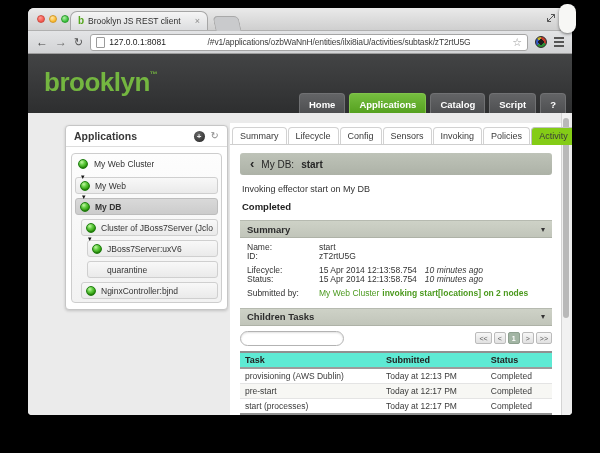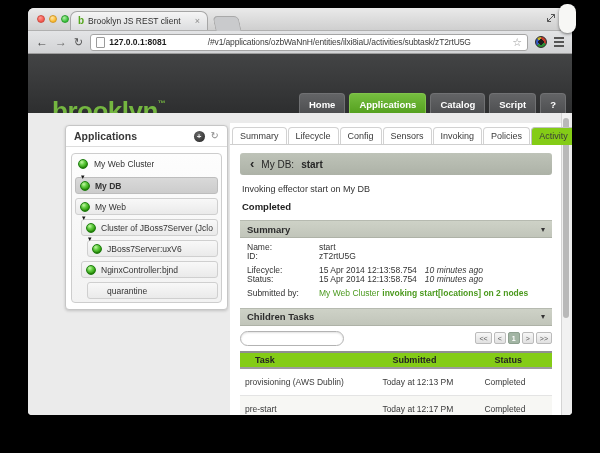--- a/index.html
+++ b/index.html
@@ -28,33 +28,33 @@
   .blob{position:absolute;left:559px;top:4px;width:17px;height:29px;background:#f7f7f5;
     border-radius:8px;z-index:40;box-shadow:0 1px 3px rgba(0,0,0,.5);}
   .toolbar{height:22px;background:linear-gradient(#e3e4e6,#d2d3d5);border-bottom:1px solid #9d9d9d;
     display:flex;align-items:center;padding:0 8px;gap:7px;}
   .nav-arrow{font-size:12px;color:#444;line-height:1;font-weight:bold;}
   .nav-arrow.fwd{color:#6c6c6c;}
   .reload{font-size:11px;color:#555;line-height:1;}
   .urlbar{flex:1;height:15px;background:#fff;border:1px solid #a5a5a5;border-radius:3px;
     display:flex;align-items:center;padding:0 5px;gap:4px;min-width:0;}
   .doc-icon{width:7px;height:9px;border:1px solid #9a9a9a;background:#fdfdfd;border-radius:1px;flex:none;}
-  .url-host{font-size:8.5px;font-weight:bold;color:#1b1b1b;white-space:nowrap;}
+  .url-host{font-size:8.5px;font-weight:normal;color:#1b1b1b;white-space:nowrap;}
   .url-path{font-size:8.5px;color:#3c3c3c;white-space:nowrap;overflow:hidden;flex:1;letter-spacing:-0.15px;text-align:center;}
   .star{color:#9b9b9b;font-size:11px;line-height:1;flex:none;}
   .profile-icon{width:12px;height:12px;border-radius:50%;flex:none;border:1px solid #2c2c2c;box-sizing:border-box;
     background:radial-gradient(circle at 50% 50%,#1c1c1c 0 38%,rgba(0,0,0,0) 40%),
       conic-gradient(#c23a2e 0 110deg,#2c8f35 110deg 230deg,#3558c2 230deg 310deg,#c2b32e 310deg 360deg);}
   .menu-icon{display:flex;flex-direction:column;gap:2px;}
   .menu-icon i{width:10px;height:2px;background:#555;display:block;}
   
   .appheader{height:60px;background:linear-gradient(#434445,#2d2e2f);position:relative;
     border-bottom:1px solid #1e1e1e;}
-  .logo{position:absolute;left:24px;top:13px;font-size:26px;font-weight:bold;color:#74b640;
-    letter-spacing:-0.5px;margin-top:29px;}
+  .logo{position:absolute;left:16px;top:13px;font-size:26px;font-weight:bold;color:#74b640;
+    letter-spacing:-0.5px;}
   .logo .tm{font-size:8px;vertical-align:14px;letter-spacing:0;}
   .nav-btns{position:absolute;right:6px;bottom:0;display:flex;gap:4px;align-items:flex-end;}
   .nav-btn{height:20px;padding:0 9px;font-size:9.5px;font-weight:bold;color:#fff;
     background:linear-gradient(#636466,#4d4e50);border:1px solid #707173;border-bottom:none;
     border-radius:4px 4px 0 0;display:flex;align-items:center;cursor:default;}
   .nav-btn.active{background:linear-gradient(#75bd3f,#54a01e);border-color:#80c34b;}
   
   .content{position:absolute;top:105px;bottom:0;left:0;right:0;background:#ebebeb;}
   .sidebar{position:absolute;left:37px;top:12px;width:161px;background:#fff;
     border:1px solid #c6c6c6;border-radius:4px;box-shadow:0 1px 3px rgba(0,0,0,.18);}
@@ -107,23 +107,23 @@
   .ct-controls{display:flex;align-items:center;margin-top:5px;}
   .search-pill{width:92px;height:13px;border:1px solid #b3b3b3;border-radius:8px;background:#fff;
     display:flex;align-items:center;padding:0 5px;gap:3px;box-shadow:inset 0 1px 2px rgba(0,0,0,.12);}
   .search-input{border:none;outline:none;flex:1;font-size:8px;height:10px;padding:0;background:transparent;}
   .pager{margin-left:auto;display:flex;gap:2px;}
   .pg-btn{min-width:12px;height:12px;padding:0 3px;font-size:7px;color:#555;box-sizing:border-box;
     background:linear-gradient(#f7f7f7,#e1e1e1);border:1px solid #bbb;border-radius:2px;
     display:flex;align-items:center;justify-content:center;}
   .pg-btn.active{background:#a2b5a4;border-color:#8da08f;color:#fff;font-weight:bold;}
   table.tasks{width:100%;border-collapse:collapse;margin-top:5px;}
-  table.tasks th{text-align:left;font-size:9px;font-weight:bold;color:#222;background:#84cc16;
-    border-top:2px solid #909090;border-bottom:2px solid #9c9c9c;padding:2px 15px;}
-  table.tasks td{font-size:8.5px;color:#3a3a3a;padding:8px 5px;border-bottom:1px solid #e4e4e4;}
+  table.tasks th{text-align:left;font-size:9px;font-weight:bold;color:#222;background:#5eead4;
+    border-top:2px solid #909090;border-bottom:2px solid #9c9c9c;padding:2px 5px;}
+  table.tasks td{font-size:8.5px;color:#3a3a3a;padding:2px 5px;border-bottom:1px solid #e4e4e4;}
   table.tasks tbody tr:nth-child(even){background:#f7f7f4;}
   table.tasks tbody tr:last-child td{border-bottom:2px solid #909090;}
   
   .scrollbar{position:absolute;right:2px;top:105px;bottom:0;width:8px;background:#f1f1f1;
     border-left:1px solid #d4d4d4;}
   .scroll-thumb{position:absolute;left:1px;right:1px;top:5px;height:200px;background:#b9b9b9;border-radius:4px;}
 </style>
 </head>
 <body>
 
@@ -185,45 +185,45 @@
         <span class="add-icon">+</span>
         <span class="refresh-icon">↻</span>
       </div>
       <div class="tree">
         <div class="tree-group">
             <div class="tree-root">
               <span class="orb"></span>
               <span class="tree-label">My Web Cluster</span>
               <span class="caret">▾</span>
             </div>
-            <div class="tree-item selected" style="margin-left: 0px;">
-              <span class="orb"></span>
-              <span class="tree-label">My DB</span>
-            </div>
             <div class="tree-item" style="margin-left: 0px;">
               <span class="orb"></span>
               <span class="tree-label">My Web</span>
               <span class="caret">▾</span>
             </div>
+            <div class="tree-item selected" style="margin-left: 0px;">
+              <span class="orb"></span>
+              <span class="tree-label">My DB</span>
+            </div>
             <div class="tree-item" style="margin-left: 6px;">
               <span class="orb"></span>
               <span class="tree-label">Cluster of JBoss7Server (JcloudsLocat</span>
               <span class="caret">▾</span>
             </div>
             <div class="tree-item" style="margin-left: 12px;">
               <span class="orb"></span>
               <span class="tree-label">JBoss7Server:uxV6</span>
-            </div>
-            <div class="tree-item" style="margin-left: 6px;">
-              <span class="orb"></span>
-              <span class="tree-label">NginxController:bjnd</span>
             </div>
             <div class="tree-item" style="margin-left: 12px;">
               <span class="orb-spacer"></span>
               <span class="tree-label">quarantine</span>
+            </div>
+            <div class="tree-item" style="margin-left: 6px;">
+              <span class="orb"></span>
+              <span class="tree-label">NginxController:bjnd</span>
             </div>
           </div>
       </div>
     </div>
 
     <div class="main">
       <div class="tabs">
           <div class="tab-btn">Summary</div>
           <div class="tab-btn">Lifecycle</div>
           <div class="tab-btn">Config</div>

